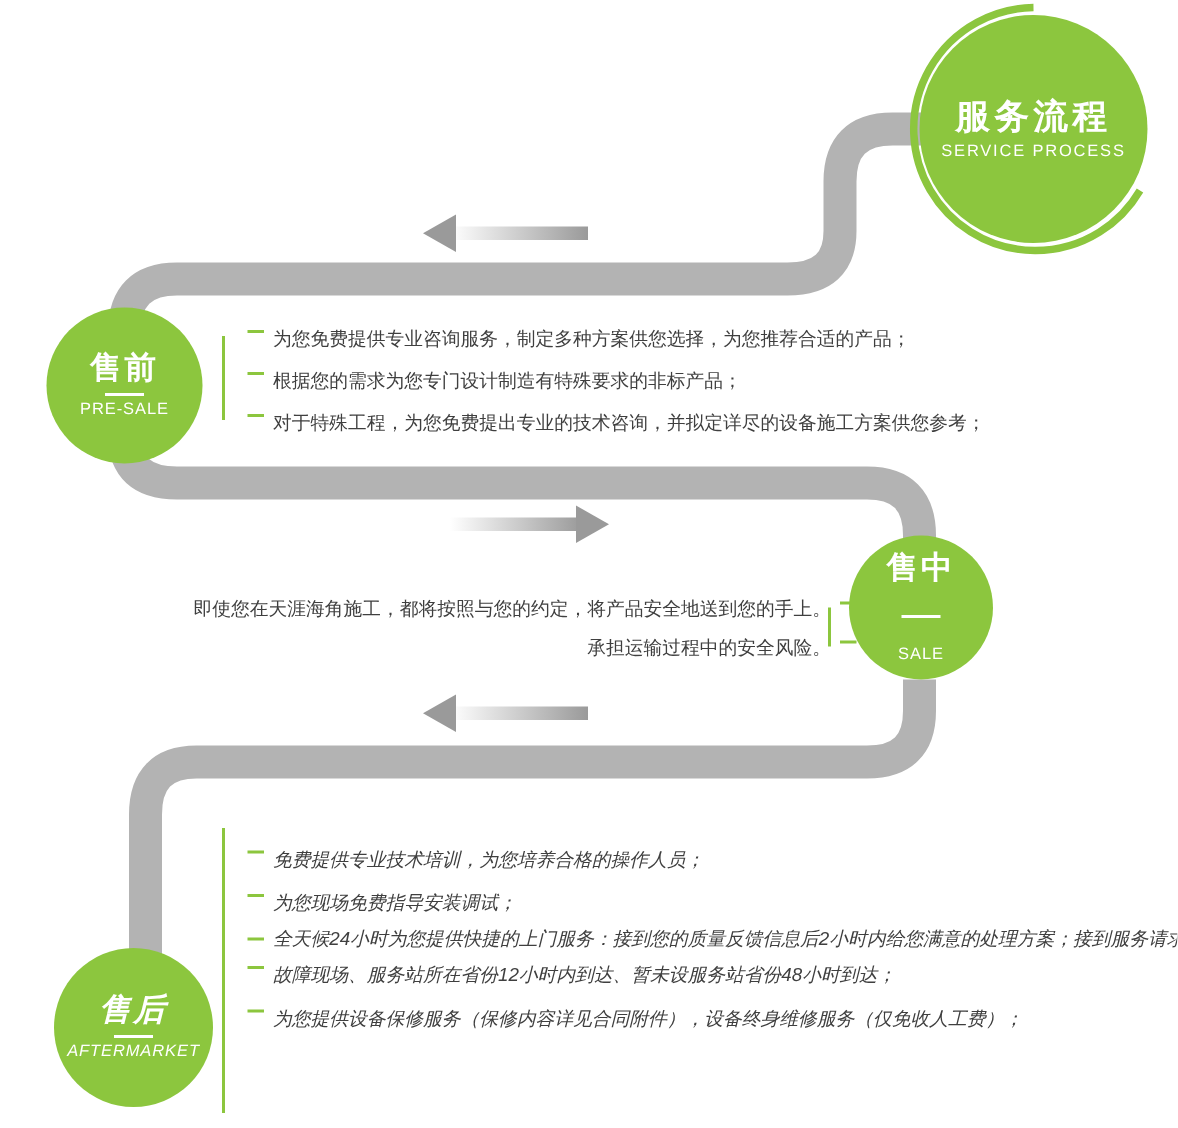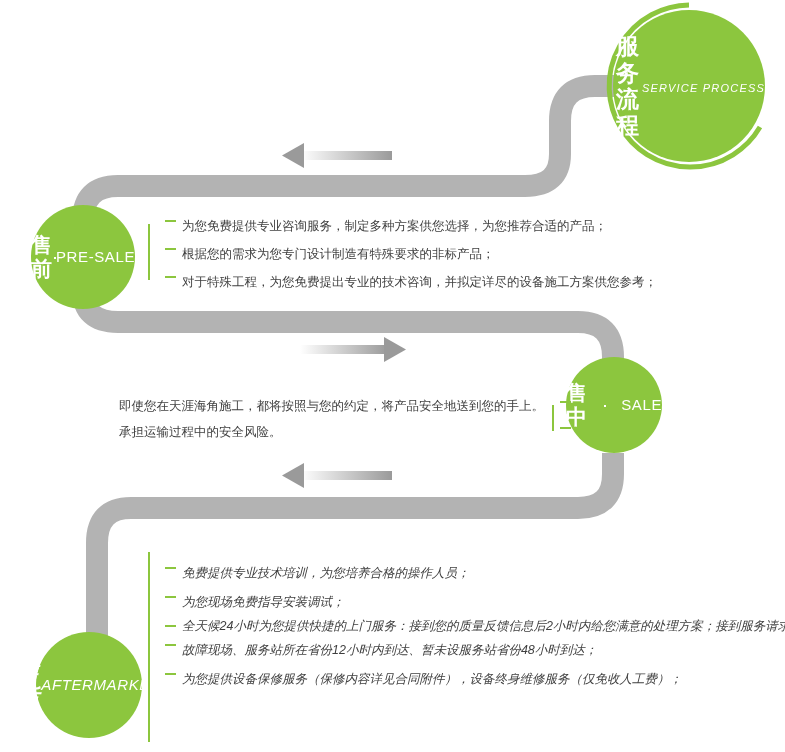--- a/index.html
+++ b/index.html
@@ -25,61 +25,60 @@
     height: 752px;
   }
 
   
   .node {
     position: absolute;
     border-radius: 50%;
     background: #8cc63e;
     color: #ffffff;
     display: flex;
-    flex-direction: row;
+    flex-direction: column;
     align-items: center;
     justify-content: center;
-    text-align: right;
+    text-align: center;
     box-sizing: border-box;
   }
   .node .cn {
     font-size: 21px;
     font-weight: bold;
     letter-spacing: 2px;
     line-height: 1.15;
   }
   .node .rule {
     width: 26px;
     height: 2px;
     background: #ffffff;
     margin: 4px 0 3px 0;
   }
   .node .en {
-    font-size: 15px;
+    font-size: 11px;
     letter-spacing: 0.6px;
     line-height: 1.15;
     white-space: nowrap;
   }
 
   
   #node-header {
     left: 613px;
     top: 10px;
     width: 152px;
     height: 152px;
   }
   #node-header .cn {
     font-size: 23px;
     letter-spacing: 3px;
   }
   #node-header .en {
     font-size: 11px;
     letter-spacing: 1.2px;
     margin-top: 5px;
-    font-style: italic;
   }
   
   #header-ring {
     position: absolute;
     left: 600px;
     top: -3px;
     width: 178px;
     height: 178px;
     pointer-events: none;
   }
@@ -124,20 +123,21 @@
     content: "";
     position: absolute;
     left: 0;
     top: 8px;
     width: 11px;
     height: 2px;
     background: #8cc63e;
   }
   .block.right-marks .line {
     padding-right: 17px;
+    text-align: right;
   }
   .block.right-marks .line::after {
     content: "";
     position: absolute;
     right: 0;
     top: 8px;
     width: 11px;
     height: 2px;
     background: #8cc63e;
   }

